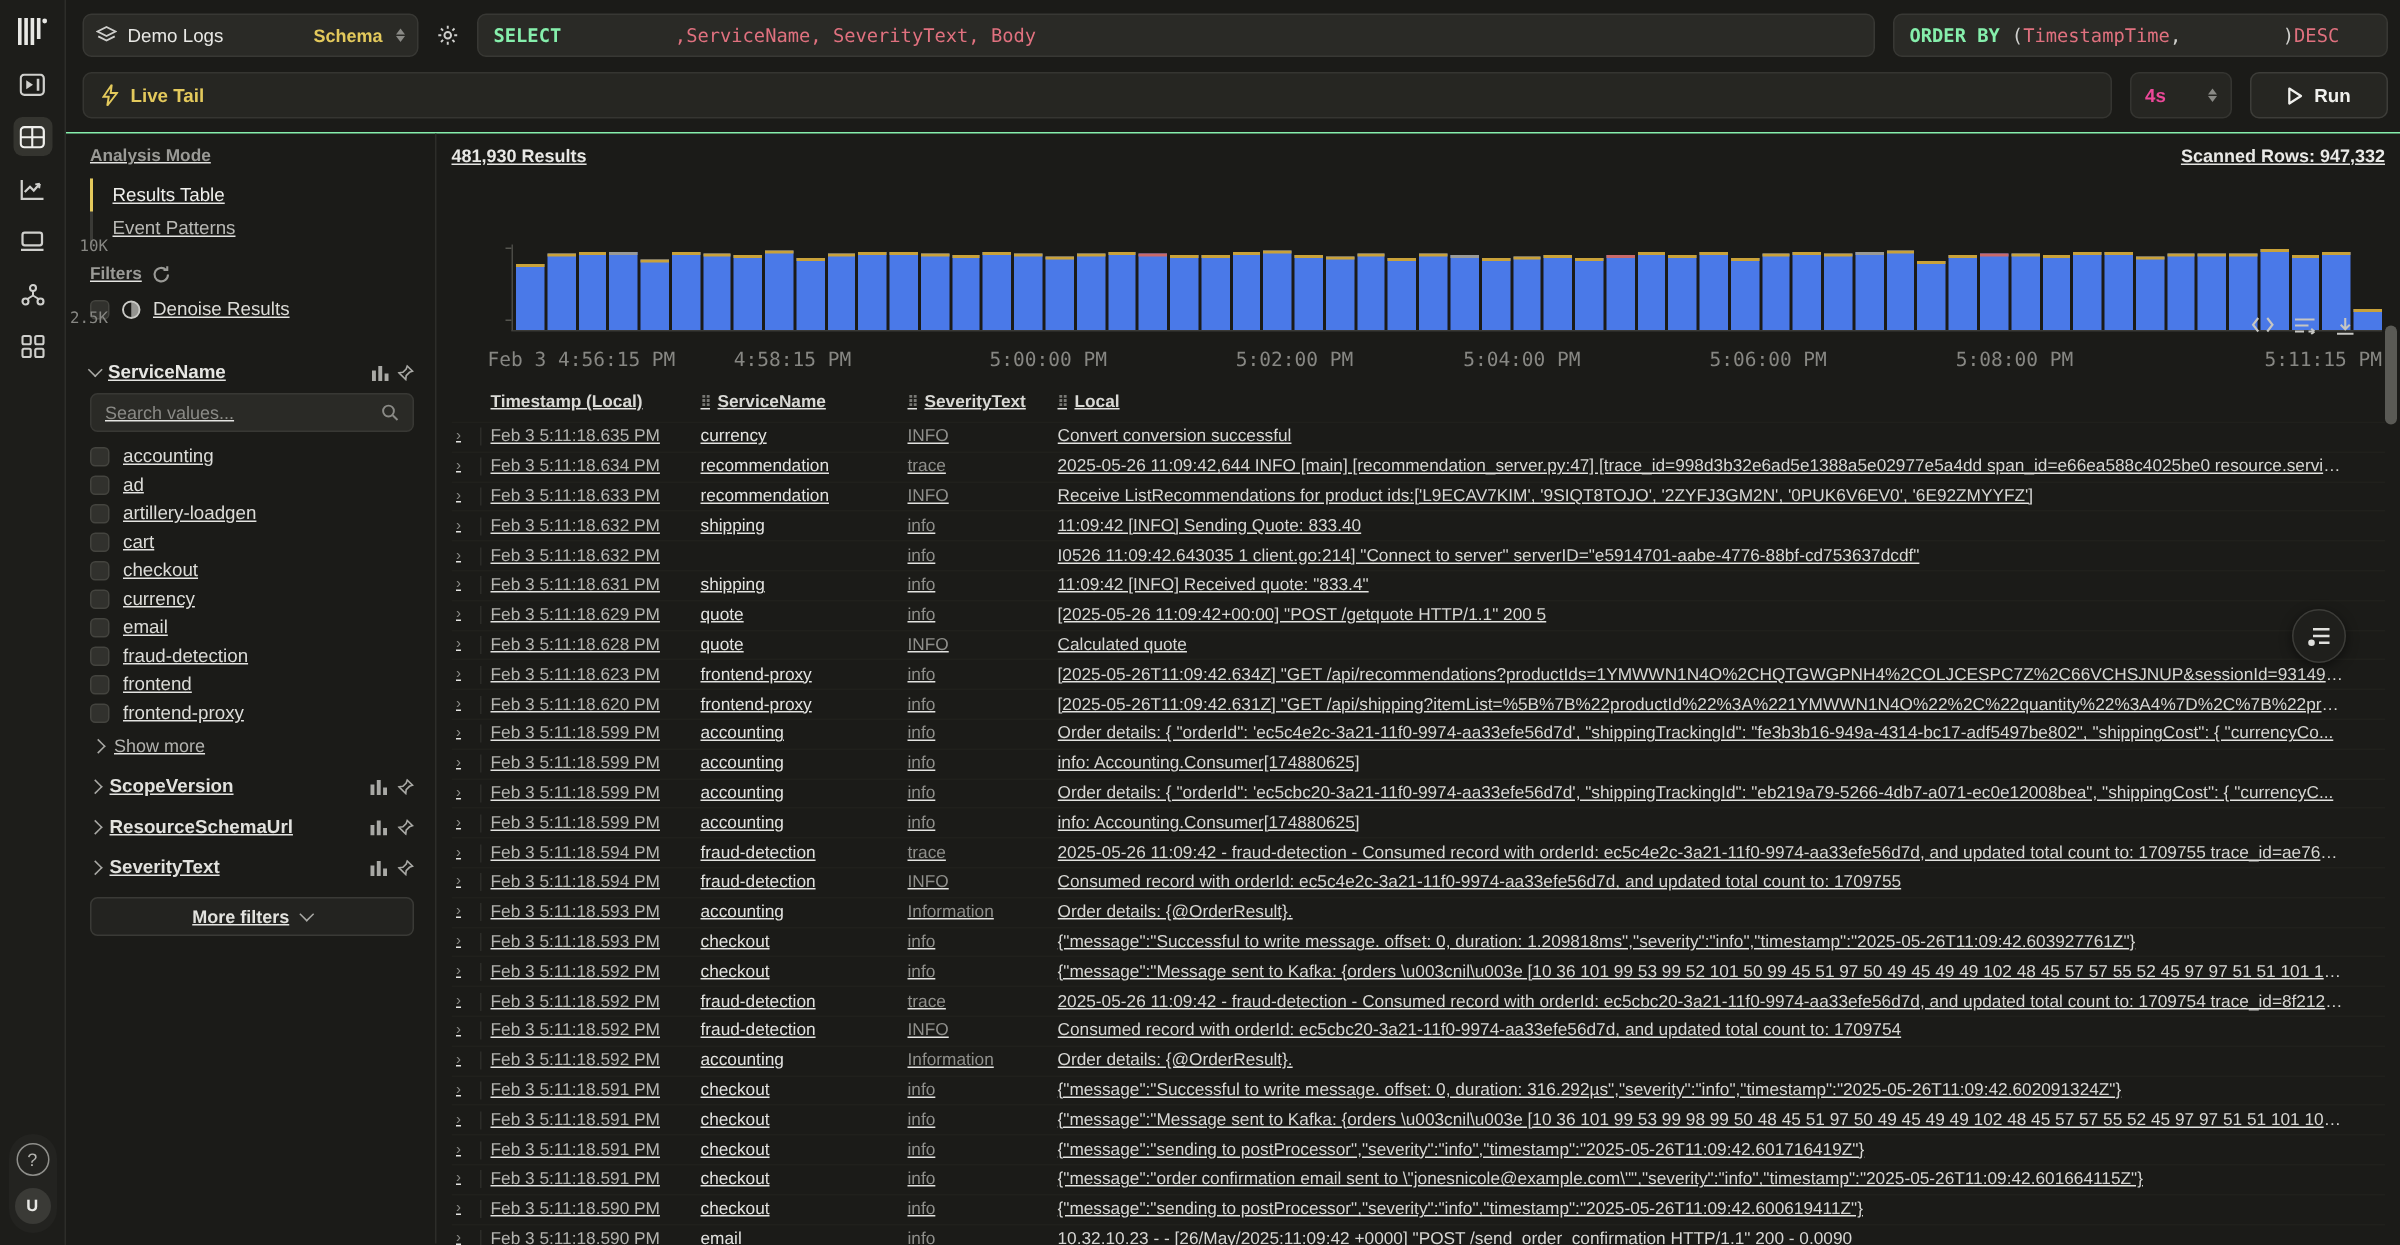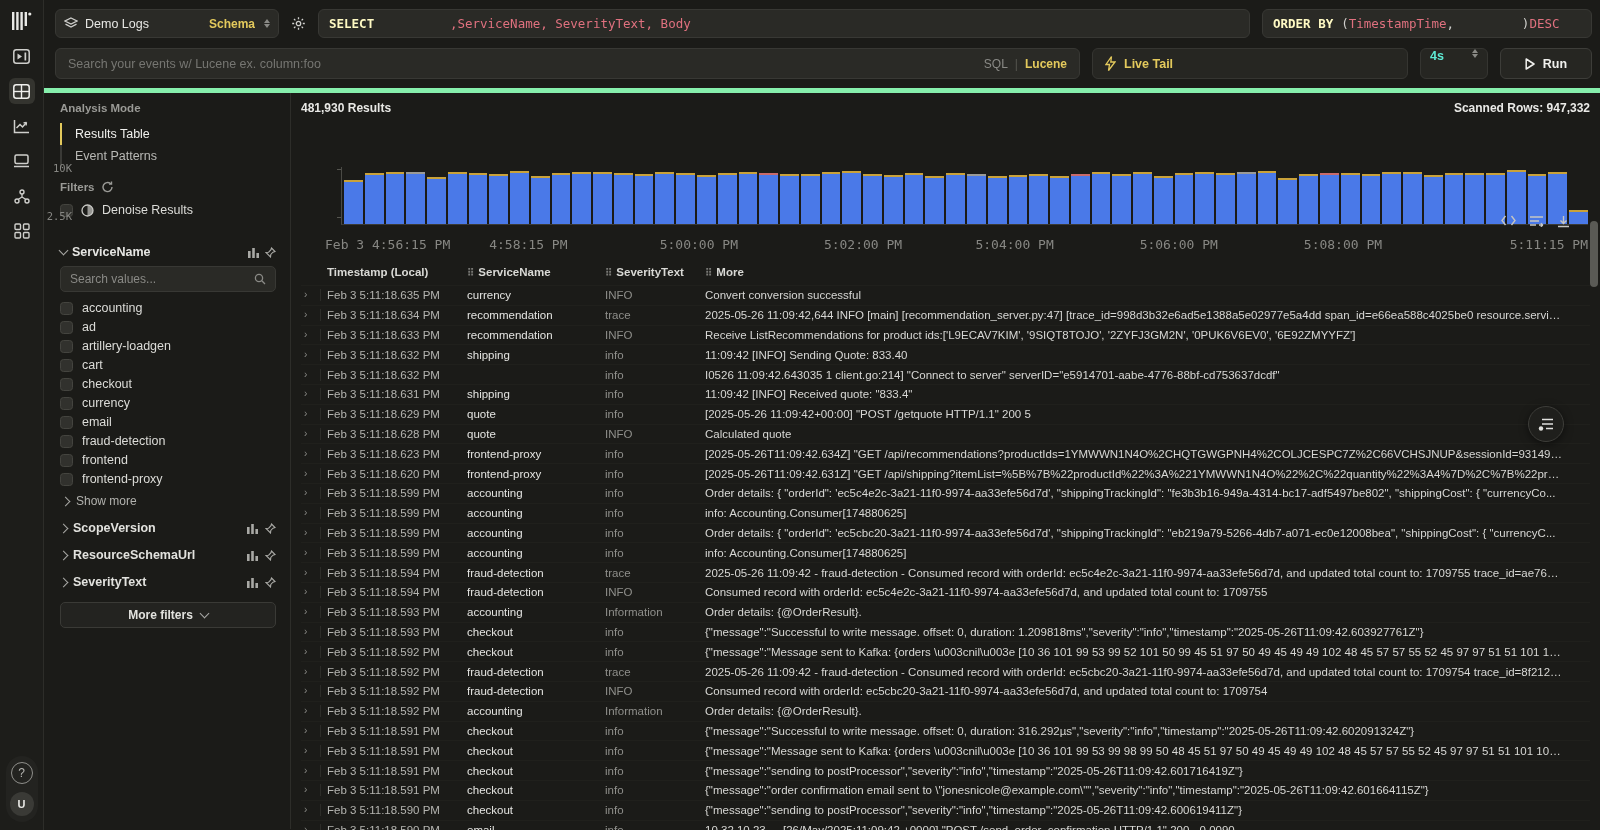--- a/index.html
+++ b/index.html
@@ -21,37 +21,37 @@
   .tb1 { display:flex; align-items:center; gap:12px; padding:9px 8px 5px 11px; }
   .src-box { width:224px; height:29px; background:#2a2a26; border:1px solid #383834; border-radius:6px; display:flex; align-items:center; padding:0 8px; gap:7px; }
   .src-name { font-size:12.5px; color:#e8e8e5; flex:1; }
   .badge-schema { color:#e3c95c; font-size:12px; font-weight:bold; }
   .updown { display:flex; flex-direction:column; gap:1px; margin-left:2px; }
   .updown i { width:0; height:0; border-left:3.5px solid transparent; border-right:3.5px solid transparent; }
   .updown i.u { border-bottom:4px solid #8a8a86; }
   .updown i.d { border-top:4px solid #8a8a86; }
   .gear { color:#cfcfcc; }
   .sql-box { flex:1; height:29px; background:#2a2a26; border:1px solid #383834; border-radius:6px; display:flex; align-items:center; padding:0 10px; font-size:12.5px; overflow:hidden; white-space:nowrap; }
-  .kw { color:#fef9c3; font-weight:bold; margin-right:8px; }
+  .kw { color:#86efac; font-weight:bold; margin-right:8px; }
   .tok-purple { color:#b98ee8;margin-top:41px; } .tok-red { color:#e0717f; } .tok-dim { color:#cfcfcc; }
   .order-box { width:330px; height:29px; background:#2a2a26; border:1px solid #383834; border-radius:6px; display:flex; align-items:center; padding:0 10px; font-size:12.5px; white-space:nowrap; overflow:hidden; }
 
   
   .tb2 { display:flex; align-items:center; gap:12px; padding:5px 8px 9px 11px; }
   .search-box { width:1025px; height:31px; background:#2a2a26; border:1px solid #383834; border-radius:6px; display:flex; align-items:center; padding:0 12px; }
   .search-box input { flex:1; background:transparent; border:none; outline:none; color:#e6e6e3; font-size:12.5px; font-family:"Liberation Sans", sans-serif; }
   .search-box input::placeholder { color:#767672; }
   .mode-sql { color:#8a8a86; font-size:12px; }
   .mode-div { color:#55554f; margin:0 7px; font-size:12px; }
   .mode-lucene { color:#e3c95c; font-size:12px; font-weight:bold; }
   .livetail { flex:1; height:31px; background:#262622; border:1px solid #353531; border-radius:6px; display:flex; align-items:center; padding:0 12px; gap:8px; color:#e3c95c; font-size:12.5px; font-weight:bold; }
-  .rate-box { width:68px; height:31px; background:#262622; border:1px solid #353531; border-radius:6px; display:flex; align-items:flex-start; justify-content:space-between; padding:0 9px; font-size:12.5px; color:#5eead4; font-weight:bold; }
+  .rate-box { width:68px; height:31px; background:#262622; border:1px solid #353531; border-radius:6px; display:flex; align-items:center; justify-content:space-between; padding:0 9px; font-size:12.5px; color:#ec4899; font-weight:bold; }
   .run-btn { width:92px; height:31px; background:#262622; border:1px solid #3d3d39; border-radius:6px; display:flex; align-items:center; justify-content:center; gap:8px; color:#f0f0ed; font-size:12.5px; font-weight:bold; }
 
-  .content { display:flex; border-top:5px solid #86efac; height:741px; }
+  .content { display:flex; border-top:1px solid #86efac; height:741px;text-decoration:underline; }
 
   
   .sidebar { width:247px; border-right:1px solid #2d2d29; padding:9px 14px 0 16px; flex-shrink:0; overflow:hidden; }
   .sb-h { color:#9a9a96; font-size:11.5px; font-weight:bold; margin-bottom:9px; }
   .amode { border-left:2px solid #3a3a36; }
   .amode .ai { padding:4px 0 4px 13px; font-size:12.5px; color:#b9b9b5; margin-left:-2px; border-left:2px solid transparent; }
   .amode .ai.sel { border-left:2px solid #e3c95c; color:#f0f0ed; }
   .filters-h { display:flex; align-items:center; gap:6px; margin:14px 0 10px; }
   .chk { width:13px; height:13px; border-radius:3.5px; background:#31312d; border:1px solid #44443f; flex-shrink:0; }
   .denoise { display:flex; align-items:center; gap:8px; font-size:12.5px; color:#dedeba; color:#dcdcd8; margin-bottom:28px; }
@@ -209,26 +209,20 @@
         <span class="tok-dim">(</span>
         <span class="tok-red">TimestampTime</span>
         <span class="tok-dim">, </span>
         <span class="tok-purple">Timestamp</span>
         <span class="tok-dim">)</span>
         <span class="tok-red"> DESC</span>
     </div>
   </div>
 
   <div class="tb2">
-    <div class="search-box">
-      <input placeholder="Search your events w/ Lucene ex. column:foo" style="">
-      <span class="mode-sql">SQL</span>
-      <span class="mode-div">|</span>
-      <span class="mode-lucene">Lucene</span>
-    </div>
     <div class="livetail">
       <span>
           <svg width="11" height="15" viewBox="0 0 11 15">
             <path d="M6.5 0.5 L1 8.5 H4.5 L3.5 14.5 L10 6 H5.8 Z" fill="none" stroke="#e3c95c" stroke-width="1.3"></path>
           </svg>
         </span>
       <span>Live Tail</span>
     </div>
     <div class="rate-box">
       <span>4s</span>
@@ -652,21 +646,21 @@
         <span class="hcell">
             <span class="dots">⠿</span>
             <span>ServiceName</span>
           </span>
         <span class="hcell">
             <span class="dots">⠿</span>
             <span>SeverityText</span>
           </span>
         <span class="hcell">
             <span class="dots">⠿</span>
-            <span>More</span>
+            <span>Local</span>
           </span>
       </div>
 
       <div class="rows">
           <div class="trow">
             <div class="exp">›</div>
             <div class="c-ts">Feb 3 5:11:18.635 PM</div>
             <div class="c-svc">currency</div>
             <div class="c-sev">INFO</div>
             <div class="c-body">Convert conversion successful</div>

